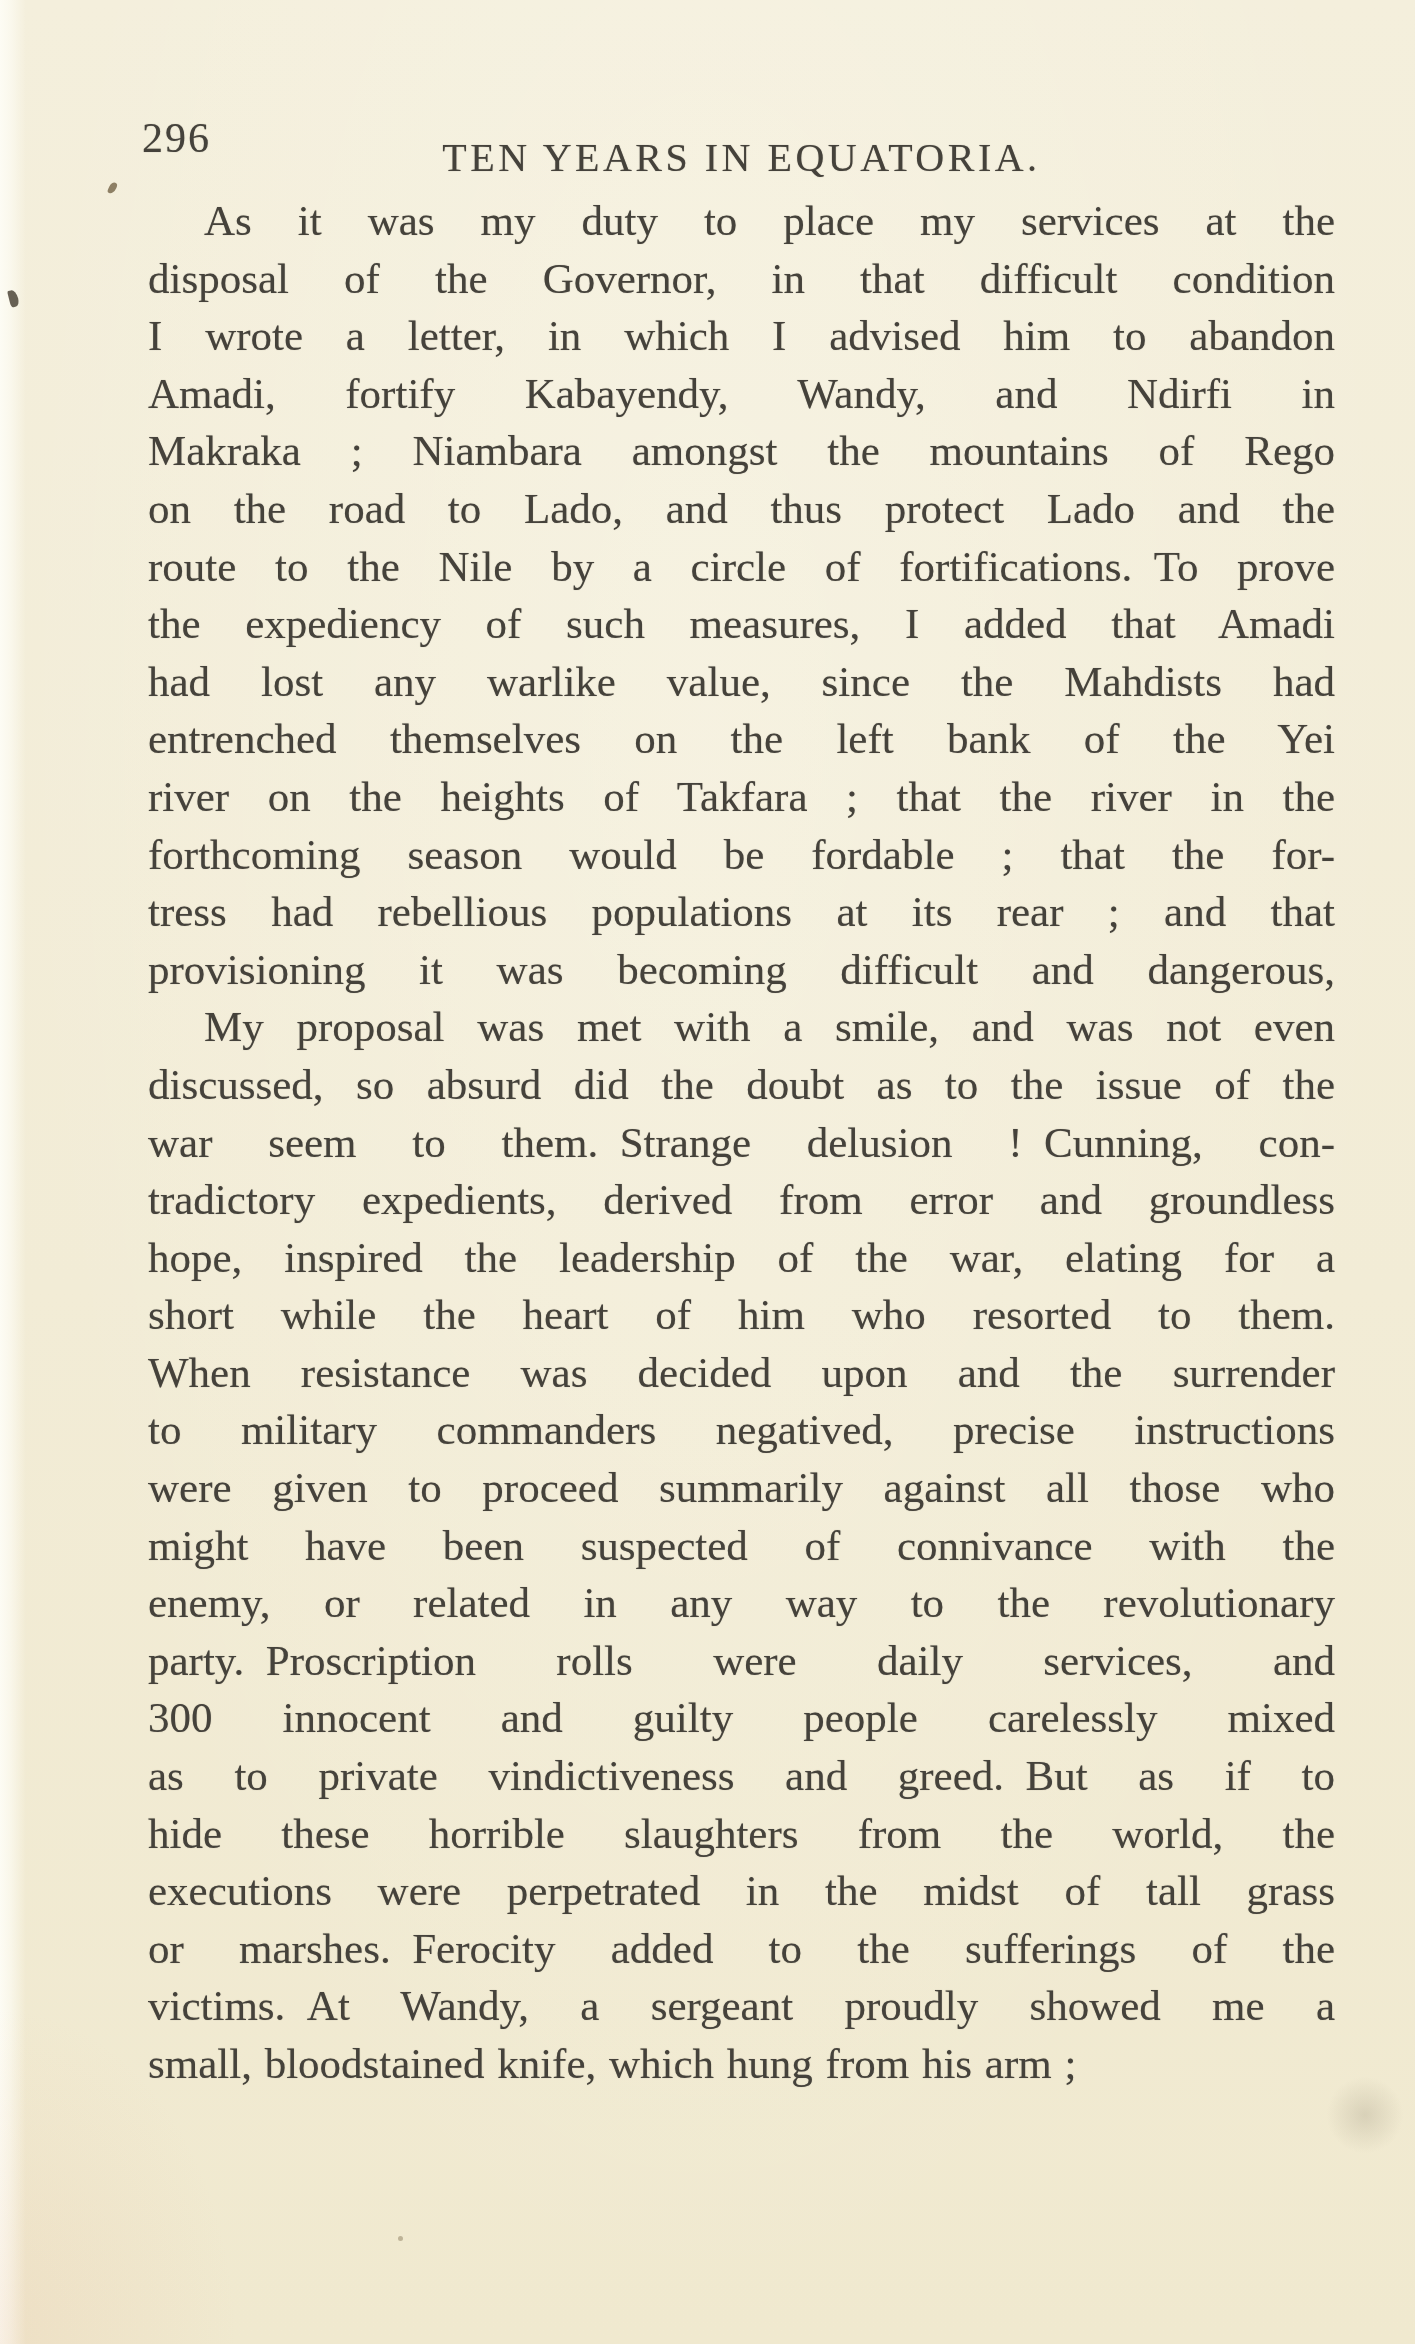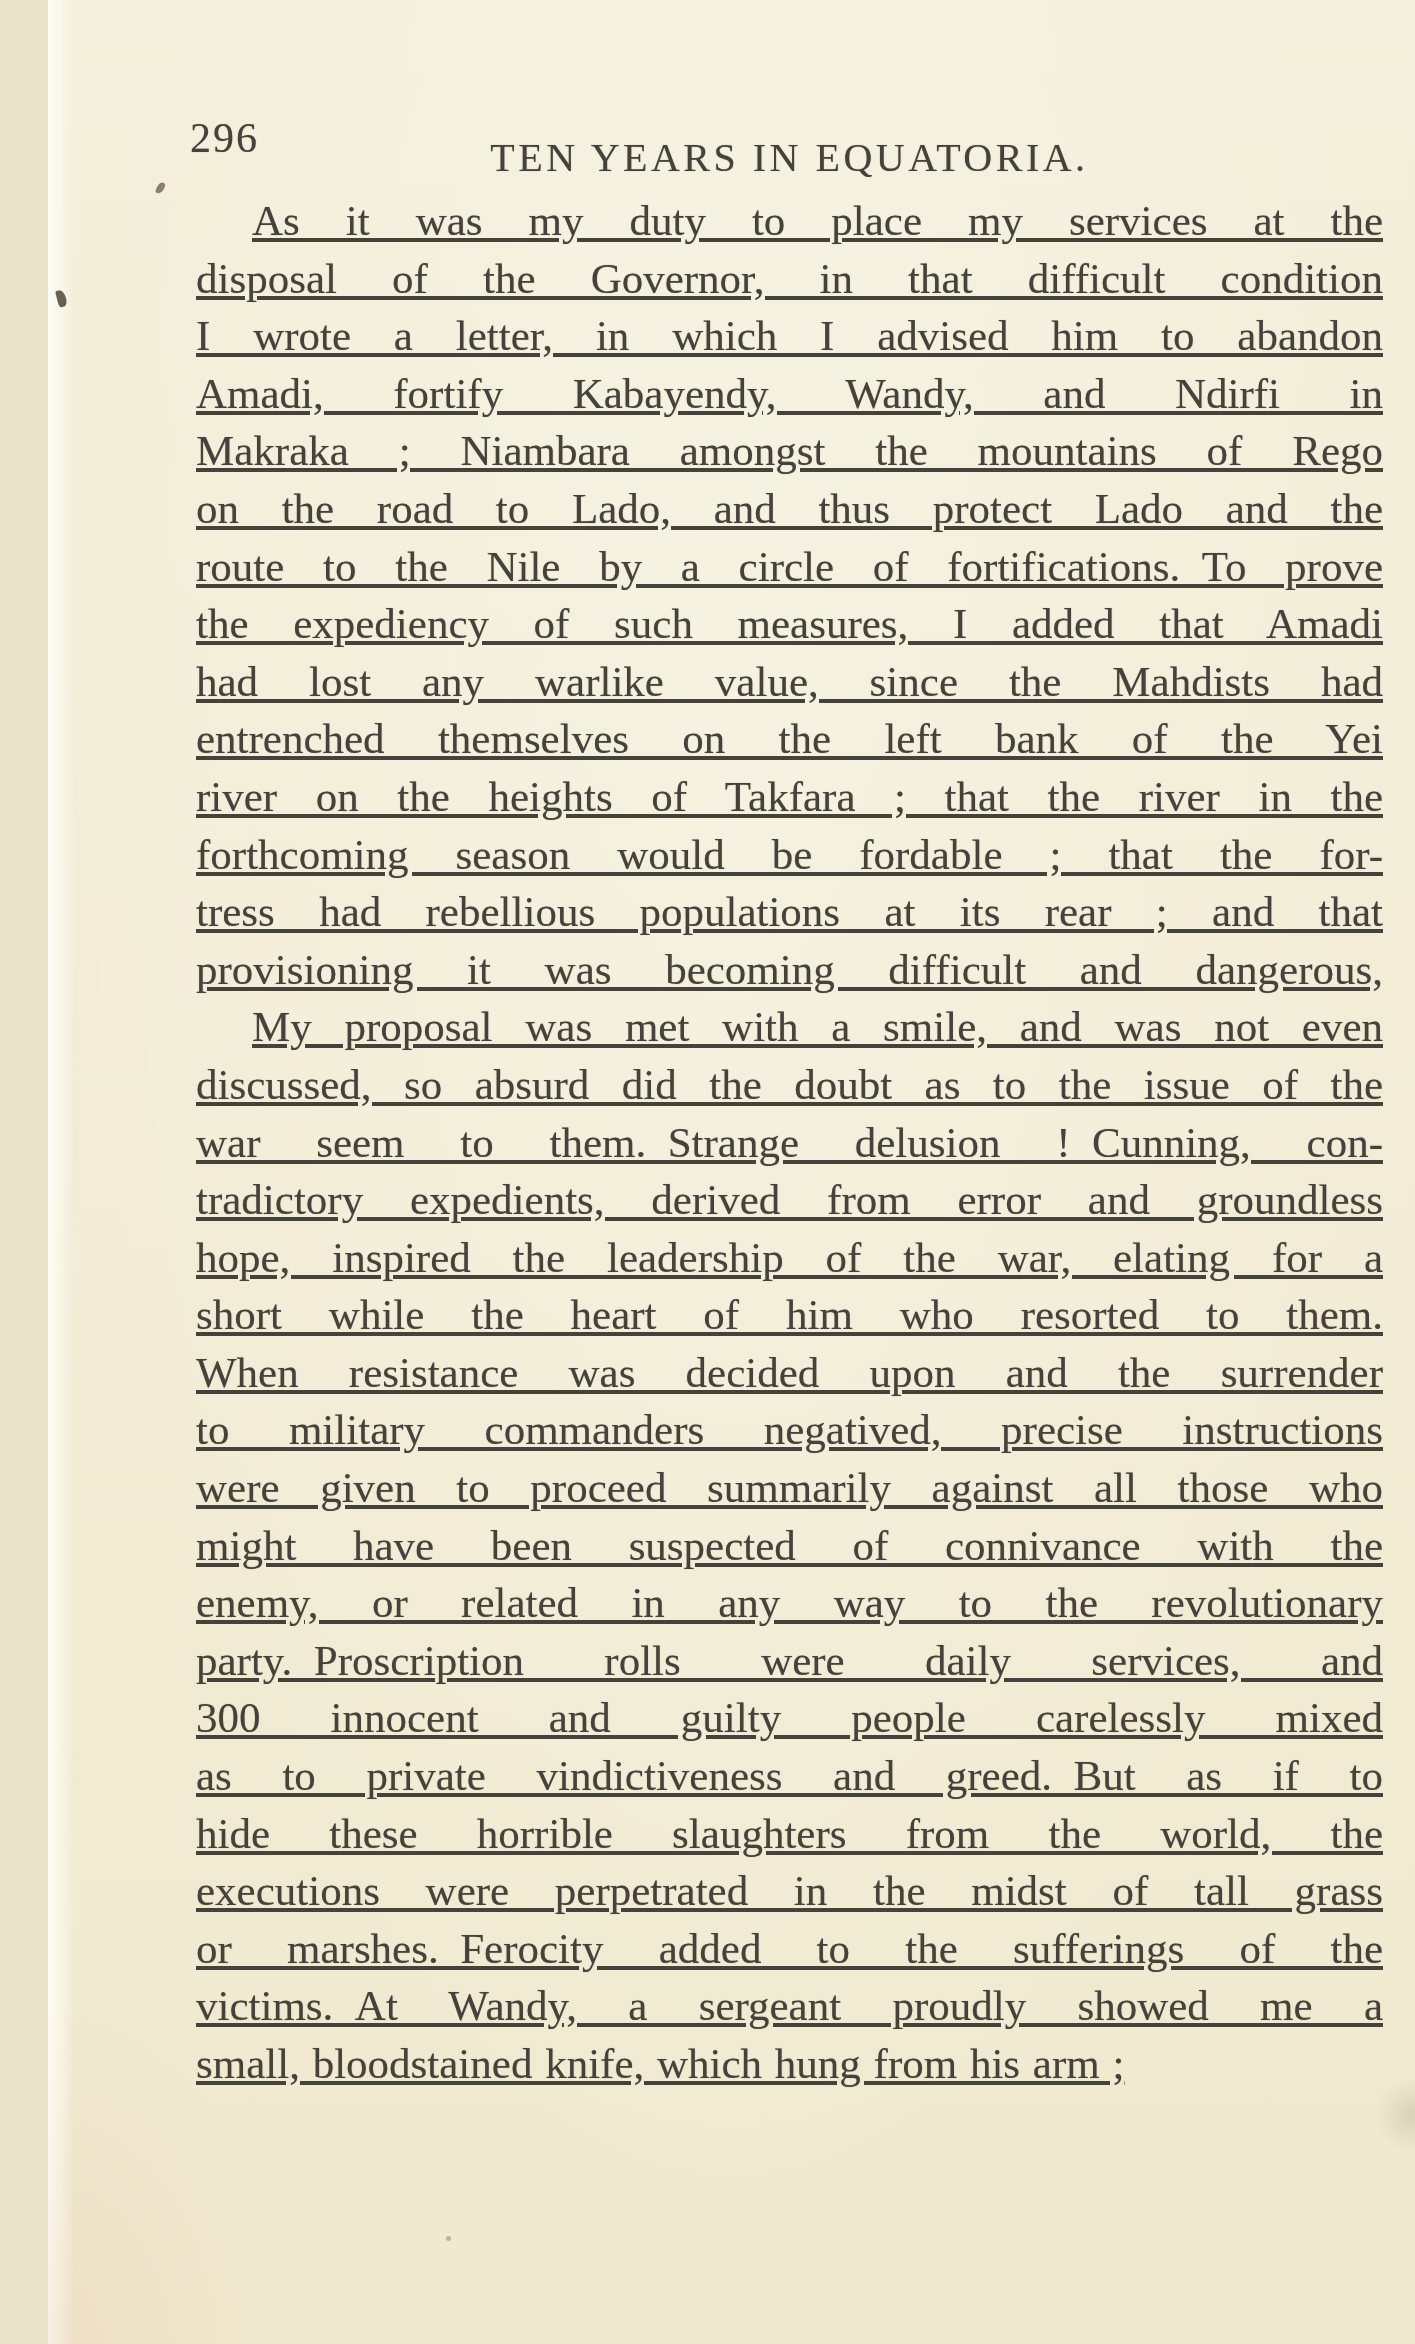--- a/index.html
+++ b/index.html
@@ -8,21 +8,20 @@
     position: relative;
     overflow: hidden;
     background: #e9e2c9;
     font-family: "Liberation Serif", serif;
   }
   .page {
     position: absolute; inset: 0;
     background:
       radial-gradient(ellipse at 50% 30%, rgba(255,255,248,0.25), rgba(255,255,248,0) 70%),
       linear-gradient(180deg, #f4efdc 0%, #f2ecd6 55%, #f0e9cf 100%);
-    margin-left: 48px;
   }
   .edge-left {
     position: absolute; left: 0; top: 0; bottom: 0; width: 26px;
     background: linear-gradient(90deg, #fdfcf4 0%, rgba(253,252,244,0.7) 40%, rgba(253,252,244,0) 100%);
   }
   .corner-tint {
     position: absolute; left: 0; bottom: 0; width: 240px; height: 340px;
     background: radial-gradient(ellipse at 0% 100%, rgba(224,172,140,0.16), rgba(224,172,140,0) 70%);
   }
   .running-head {
@@ -43,21 +42,20 @@
   .body-text {
     position: absolute; top: 192px; left: 148px; width: 1187px;
     font-size: 43px; line-height: 57.6px;
     color: var(--ink, #45423b);
     text-shadow: 0 0 1px rgba(64,60,50,0.4);
   }
   .line {
     text-align: justify;
     text-align-last: justify;
     word-spacing: 2px;
-    text-decoration: underline;
   }
   .line.indent { text-indent: 56px; }
   .line.endline { text-align-last: left; }
   .speck1 {
     position: absolute; left: 109px; top: 182px; width: 7px; height: 12px;
     background: #7b6c50; border-radius: 60% 40% 70% 30%;
     transform: rotate(24deg); opacity: 0.85;
   }
   .speck2 {
     position: absolute; left: 9px; top: 290px; width: 9px; height: 17px;

